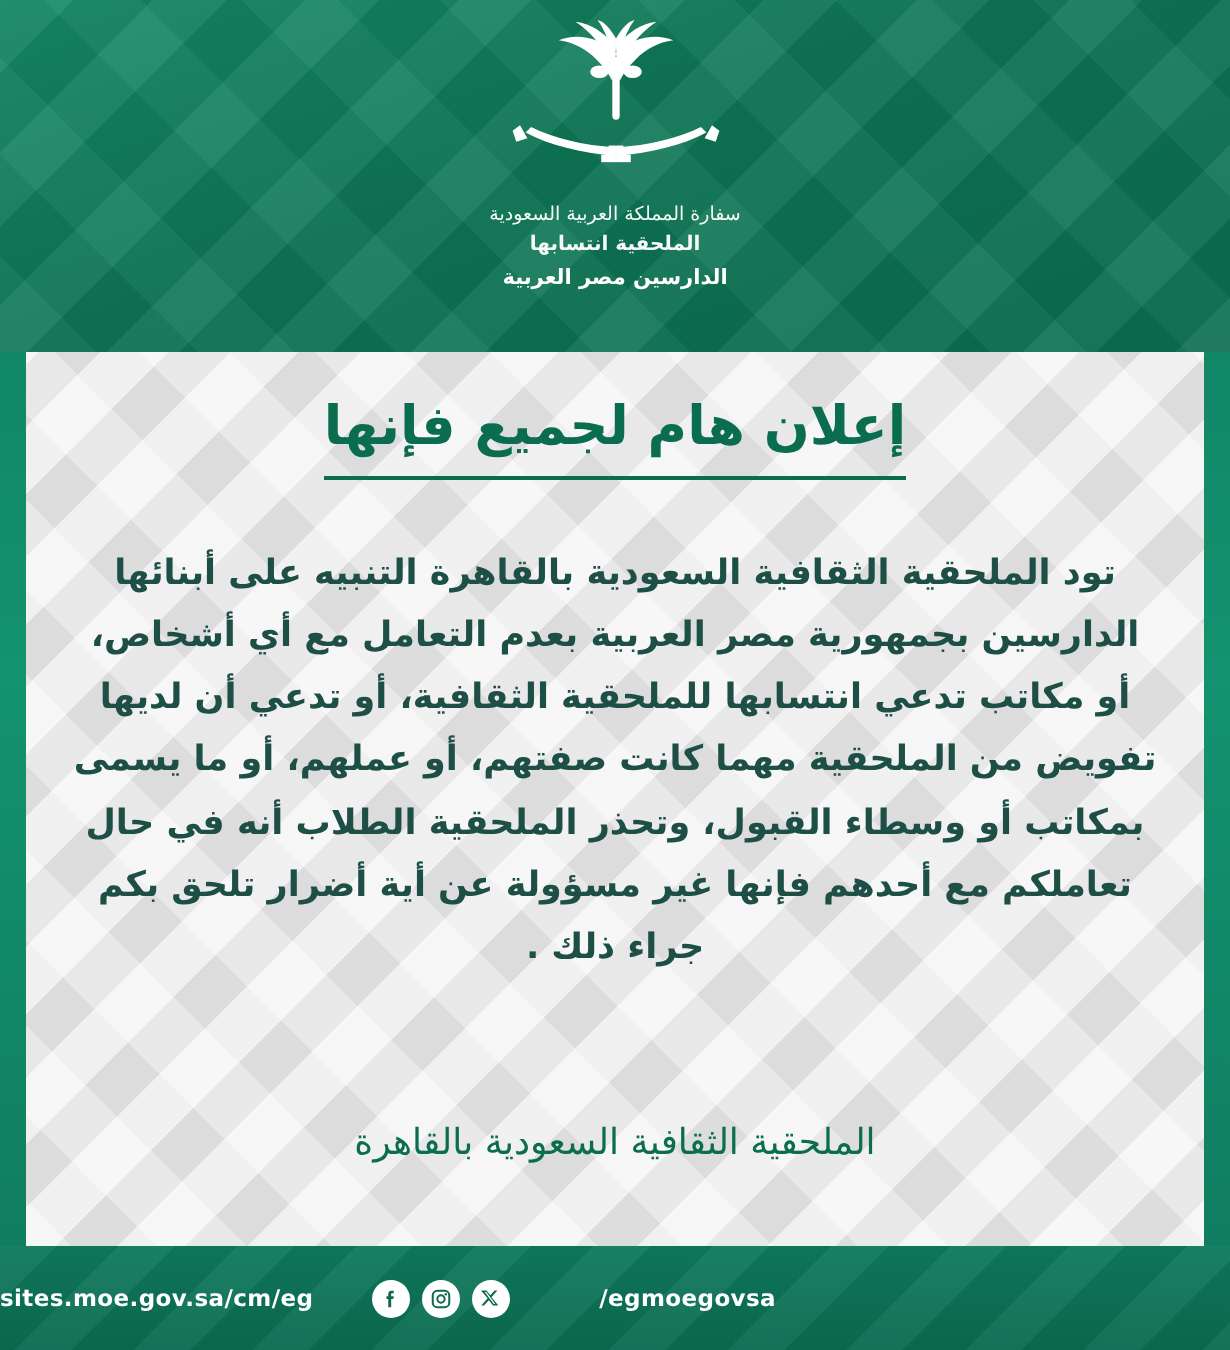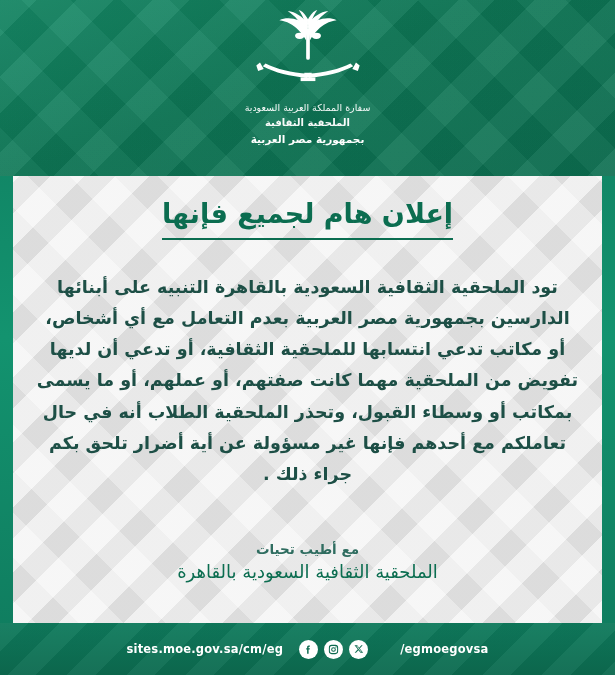--- a/index.html
+++ b/index.html
@@ -173,22 +173,22 @@
     position: absolute;
     inset: 0;
     background: repeating-linear-gradient(135deg, rgba(255,255,255,0.045) 0px, rgba(255,255,255,0.045) 20px, rgba(0,0,0,0.04) 20px, rgba(0,0,0,0.04) 42px);
     pointer-events: none;
   }
   .footer-inner {
     position: relative;
     height: 100%;
     display: flex;
     align-items: center;
-    justify-content: center;
-    gap: 16px;
+    justify-content: flex-start;
+    gap: 29px;
     direction: ltr;
   }
   .footer .site {
     color: #ffffff;
     font-size: 11.5px;
     font-weight: bold;
     letter-spacing: 0.2px;
   }
   .social {
     display: flex;
@@ -248,35 +248,34 @@
             <path d="M14 58c12 6 28 10 46 11l-0.6 4.6C41 72 24 68 11 61z"></path>
             <path d="M106 58c-12 6-28 10-46 11l0.6 4.6C79 72 96 68 109 61z"></path>
             <path d="M8 57l4 7-6 2-2-6z"></path>
             <path d="M112 57l-4 7 6 2 2-6z"></path>
             <path d="M56 68h8v5h-8z"></path>
             <path d="M52 73h16v4H52z"></path>
           </g>
         </svg>
       </span>
       <div class="hdr-line hdr-kingdom">سفارة المملكة العربية السعودية</div>
-      <div class="hdr-line hdr-attache">الملحقية الثقافية</div>
-      <div class="hdr-line hdr-country">بجمهورية مصر العربية</div>
+      <div class="hdr-line hdr-attache">الملحقية انتسابها</div>
+      <div class="hdr-line hdr-country">الدارسين مصر العربية</div>
     </div>
   </div>
 
   <div class="title-wrap">
     <div class="title">إعلان هام لجميع فإنها</div>
   </div>
 
   <div class="body-wrap">
     <div class="body-text">تود الملحقية الثقافية السعودية بالقاهرة التنبيه على أبنائها الدارسين بجمهورية مصر العربية بعدم التعامل مع أي أشخاص، أو مكاتب تدعي انتسابها للملحقية الثقافية، أو تدعي أن لديها تفويض من الملحقية مهما كانت صفتهم، أو عملهم، أو ما يسمى بمكاتب أو وسطاء القبول، وتحذر الملحقية الطلاب أنه في حال تعاملكم مع أحدهم فإنها غير مسؤولة عن أية أضرار تلحق بكم جراء ذلك .</div>
   </div>
 
   <div class="signoff">
-    <div class="line1">مع أطيب تحيات</div>
     <div class="line2">الملحقية الثقافية السعودية بالقاهرة</div>
   </div>
 
   <div class="footer">
     <div class="ftr-texture"></div>
     <div class="footer-inner">
       <span class="site">sites.moe.gov.sa/cm/eg</span>
       <span class="social">
         <span class="chip">
           <svg width="11" height="11" viewBox="0 0 24 24" fill="#0c6a4f" aria-hidden="true">

